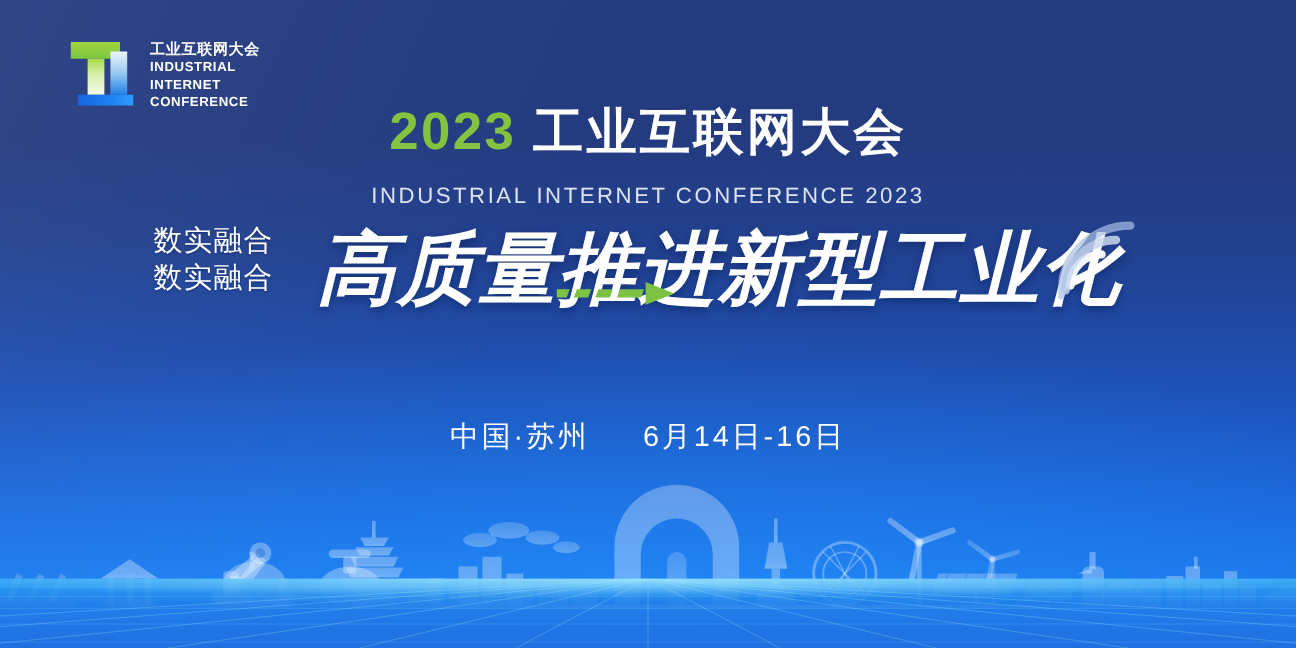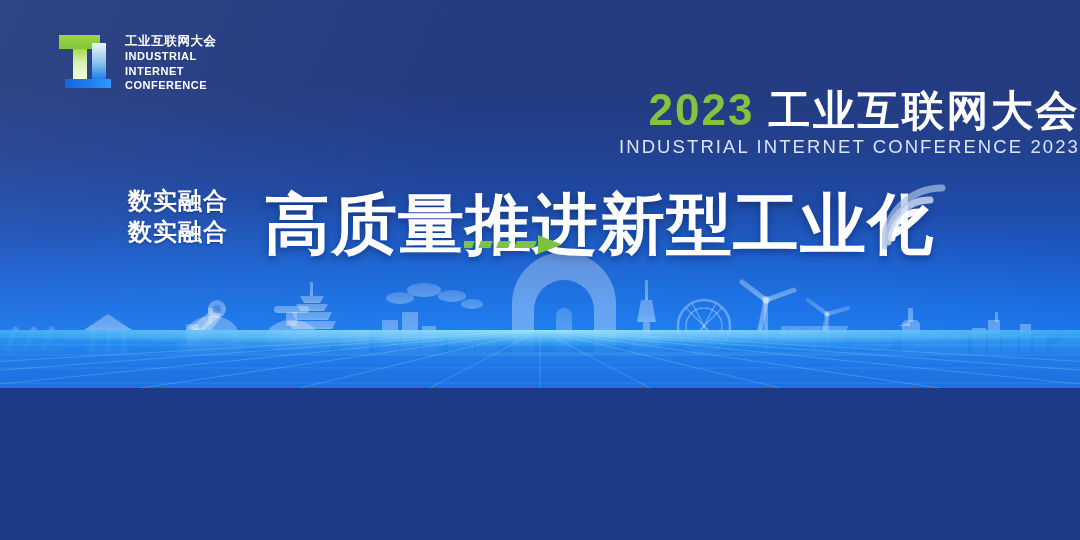--- a/index.html
+++ b/index.html
@@ -3,21 +3,21 @@
 <meta charset="utf-8">
 <title>2023 工业互联网大会</title>
 <style>
   html,body{margin:0;padding:0;}
   body{
     width:1080px;height:540px;overflow:hidden;
     font-family:"Liberation Sans","DejaVu Sans",sans-serif;
     background:#1d3a86;
   }
   .banner{
-    position:relative;width:1080px;height:388px;overflow:hidden;
+    position:relative;width:1080px;height:540px;overflow:hidden;
     background:
       radial-gradient(120% 80% at 50% 100%, rgba(40,150,255,.55) 0%, rgba(40,150,255,0) 62%),
       linear-gradient(180deg,
         #243b80 0%,
         #243b80 22%,
         #22418f 38%,
         #1f4aa6 52%,
         #1c58c4 66%,
         #1a69de 80%,
         #1b7bef 92%,
@@ -38,54 +38,55 @@
     color:#ffffff;font-size:12.5px;font-weight:bold;letter-spacing:.6px;
     line-height:15px;white-space:nowrap;
   }
   .logo-en{
     color:#ffffff;font-size:11px;font-weight:bold;letter-spacing:.5px;
     line-height:14.5px;white-space:nowrap;
   }
 
   
   .headline{
-    position:absolute;left:0;right:0;top:88px;text-align:right;
+    position:absolute;left:0;right:0;top:88px;text-align:center;
   }
   .title-row{
     display:inline-flex;align-items:baseline;gap:14px;white-space:nowrap;
   }
   .year{
     color:#84c23f;font-size:44px;font-weight:bold;letter-spacing:2px;
     line-height:1;
   }
   .title-cn{
     color:#ffffff;font-size:42px;font-weight:bold;letter-spacing:2.5px;
     line-height:1;
   }
   .title-en{
-    margin-top:4px;color:#dce3f3;font-size:18.5px;letter-spacing:2.1px;
+    margin-top:20px;color:#dce3f3;font-size:18.5px;letter-spacing:2.1px;
     white-space:nowrap;
   }
 
   
   .slogan{
     position:absolute;left:128px;top:178px;width:824px;height:96px;
   }
   .slogan-small{
     position:absolute;left:0;top:7px;width:132px;
   }
   .slogan-small div{
-    color:#ffffff;font-size:24px;font-weight:bold;letter-spacing:1px;
+    color:#ffffff;font-size:24px;font-weight:normal;letter-spacing:1px;
     line-height:31px;white-space:nowrap;
     text-shadow:0 1px 2px rgba(0,20,70,.45);
   }
   .slogan-big{
     position:absolute;left:136px;top:0;
     color:#ffffff;font-size:66px;font-weight:bold;letter-spacing:1px;
     line-height:92px;white-space:nowrap;
+    font-style:italic;
     text-shadow:0 3px 7px rgba(3,24,80,.45);
   }
   .wifi{position:absolute;right:-8px;top:-6px;width:78px;height:78px;}
   .arrow{position:absolute;left:336px;top:54px;width:110px;height:26px;}
 
   
   .dateline{
     position:absolute;left:0;right:0;top:348px;text-align:center;
     color:#ffffff;font-size:24px;letter-spacing:2.5px;white-space:nowrap;
   }
@@ -168,20 +169,25 @@
 
     <svg class="wifi" viewBox="0 0 78 78">
       <g fill="none" stroke-linecap="round">
         <path d="M10,66 A26,26 0 0 1 36,40" stroke="#ffffff" stroke-width="7" opacity=".95"></path>
         <path d="M6,70 A42,42 0 0 1 48,28" stroke="#c9d7ef" stroke-width="7" opacity=".85"></path>
         <path d="M2,74 A58,58 0 0 1 60,16" stroke="#aabfe2" stroke-width="7" opacity=".70"></path>
       </g>
     </svg>
   </div>
 
+  <div class="dateline">
+    <span>中国·苏州</span>
+    <span class="gap"></span>
+    <span>6月14日-16日</span>
+  </div>
 
   <svg class="skyline" viewBox="0 0 1080 150" preserveAspectRatio="none">
     <defs>
       <linearGradient id="sil" x1="0" y1="0" x2="0" y2="1">
         <stop offset="0%" stop-color="#ffffff" stop-opacity=".30"></stop>
         <stop offset="70%" stop-color="#cfe6ff" stop-opacity=".42"></stop>
         <stop offset="100%" stop-color="#bfe0ff" stop-opacity=".55"></stop>
       </linearGradient>
       <linearGradient id="silFaint" x1="0" y1="0" x2="0" y2="1">
         <stop offset="0%" stop-color="#ffffff" stop-opacity=".18"></stop>

